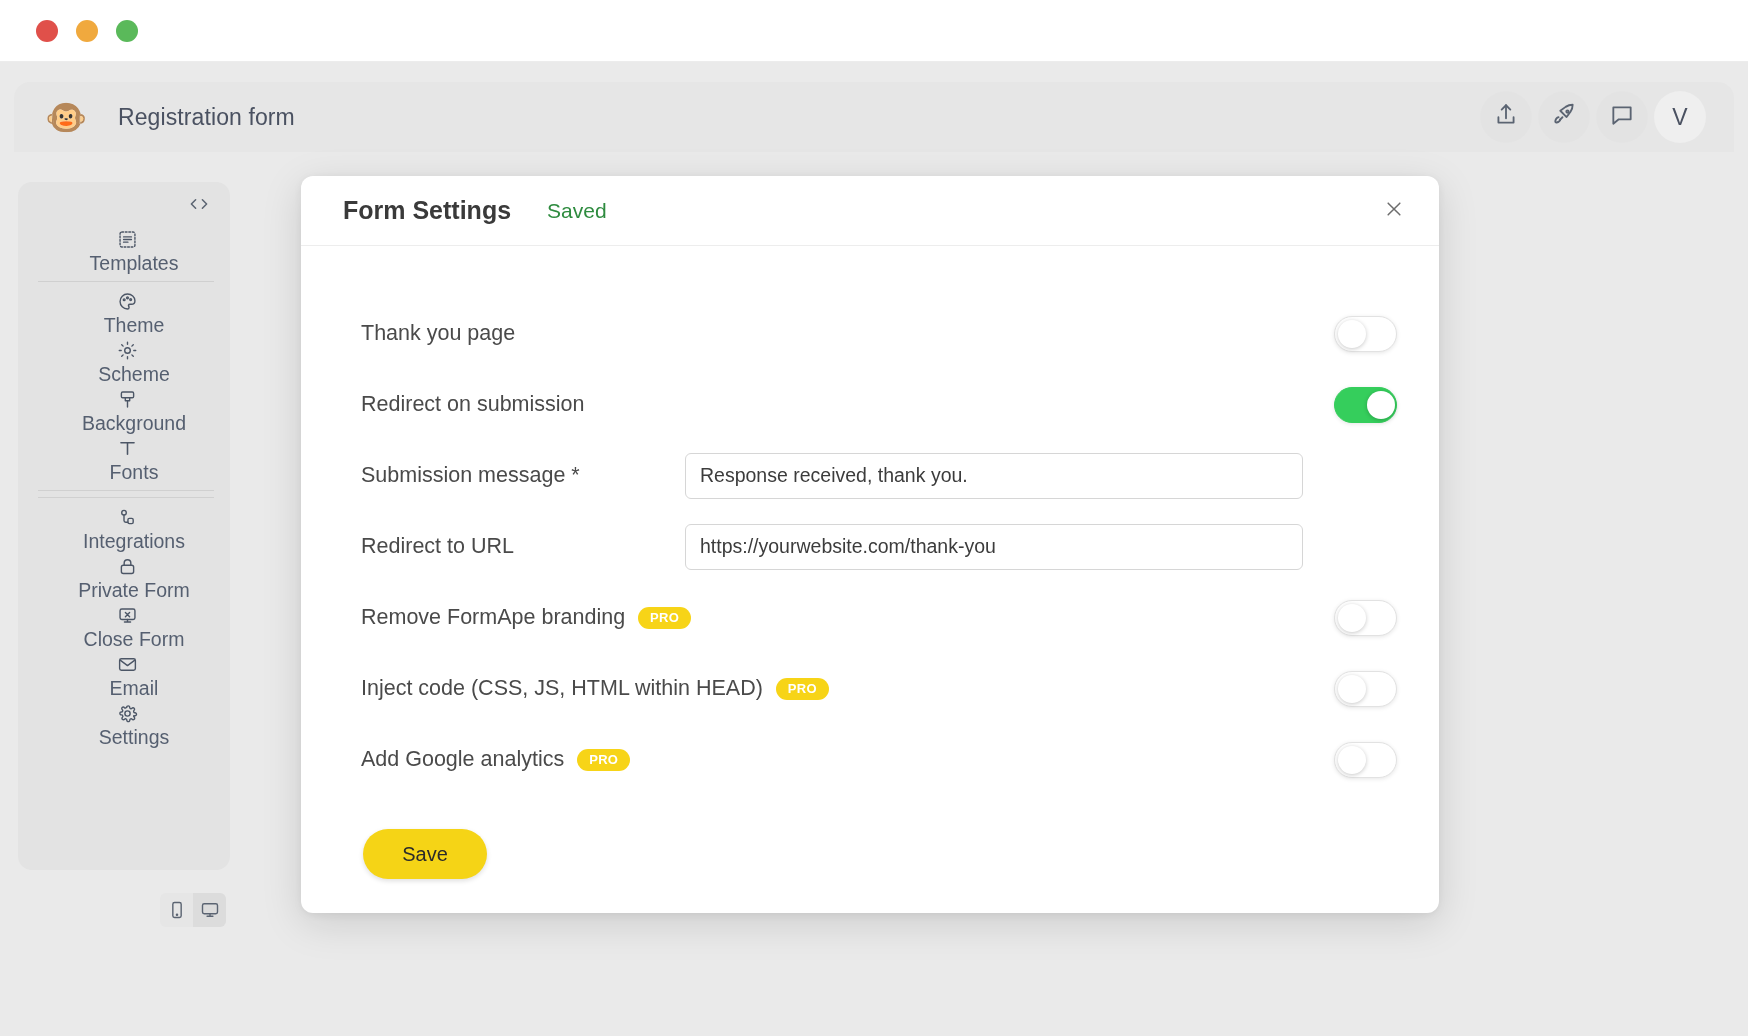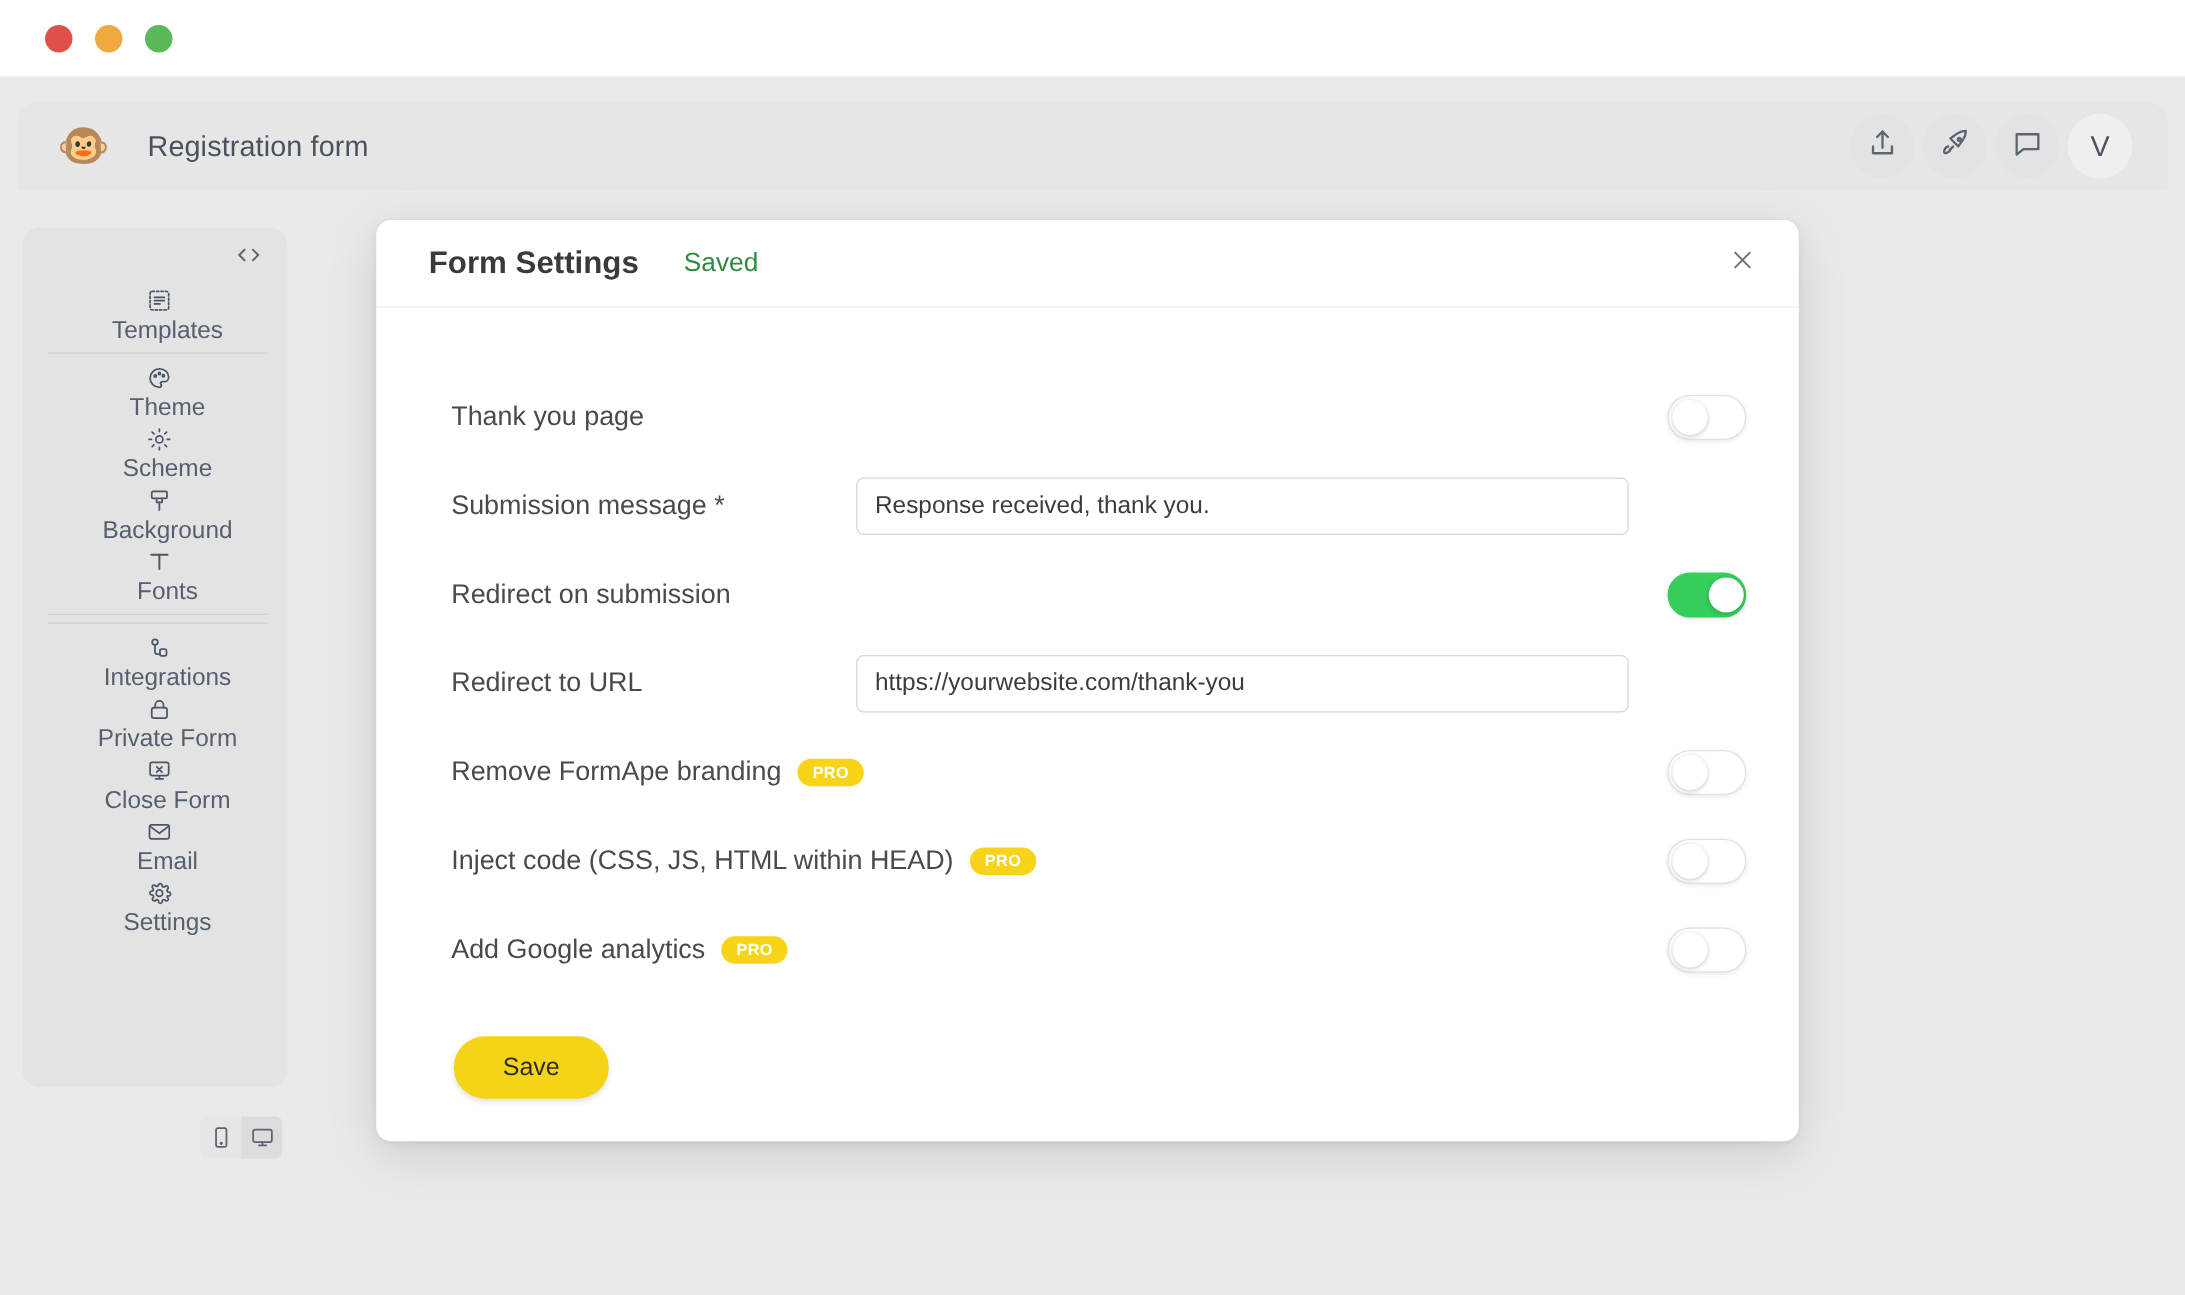--- a/index.html
+++ b/index.html
@@ -399,39 +399,39 @@
         <div class="row-label wide">
           <span>Thank you page</span>
         </div>
         <div class="toggle-cell">
           <div class="toggle">
             <div class="knob"></div>
           </div>
         </div>
       </div>
       <div class="row">
-        <div class="row-label">
-          <span>Submission message *</span>
-        </div>
-        <div class="row-field">
-          <input class="text-input" type="text" placeholder="Response received, thank you." value="Response received, thank you." style="">
-        </div>
-      </div>
-      <div class="row">
         <div class="row-label wide">
           <span>Redirect on submission</span>
         </div>
         <div class="toggle-cell">
           <div class="toggle on">
             <div class="knob"></div>
           </div>
         </div>
       </div>
       <div class="row">
         <div class="row-label">
+          <span>Submission message *</span>
+        </div>
+        <div class="row-field">
+          <input class="text-input" type="text" placeholder="Response received, thank you." value="Response received, thank you." style="">
+        </div>
+      </div>
+      <div class="row">
+        <div class="row-label">
           <span>Redirect to URL</span>
         </div>
         <div class="row-field">
           <input class="text-input" type="text" placeholder="https://yourwebsite.com/thank-you" value="https://yourwebsite.com/thank-you" style="">
         </div>
       </div>
       <div class="row">
         <div class="row-label wide">
           <span>Remove FormApe branding</span>
           <span class="pro-badge">PRO</span>

